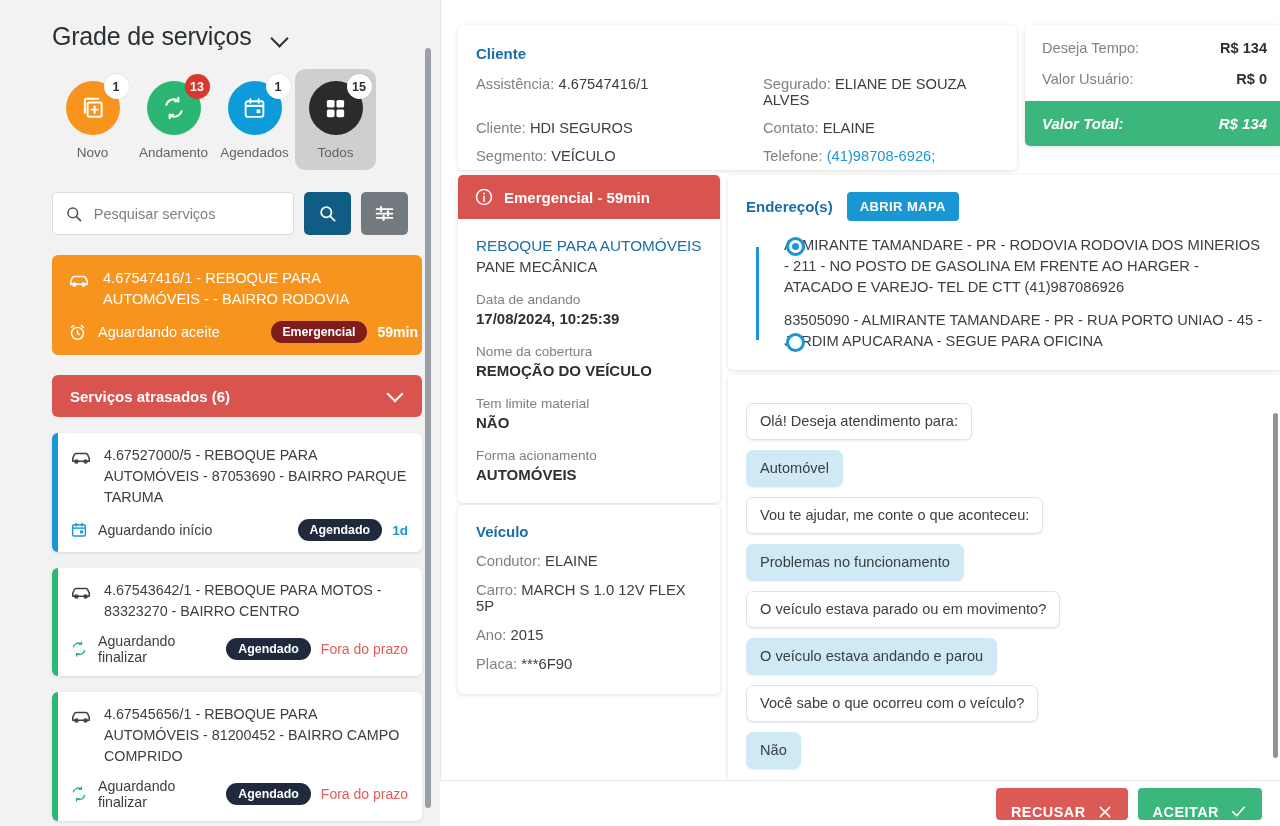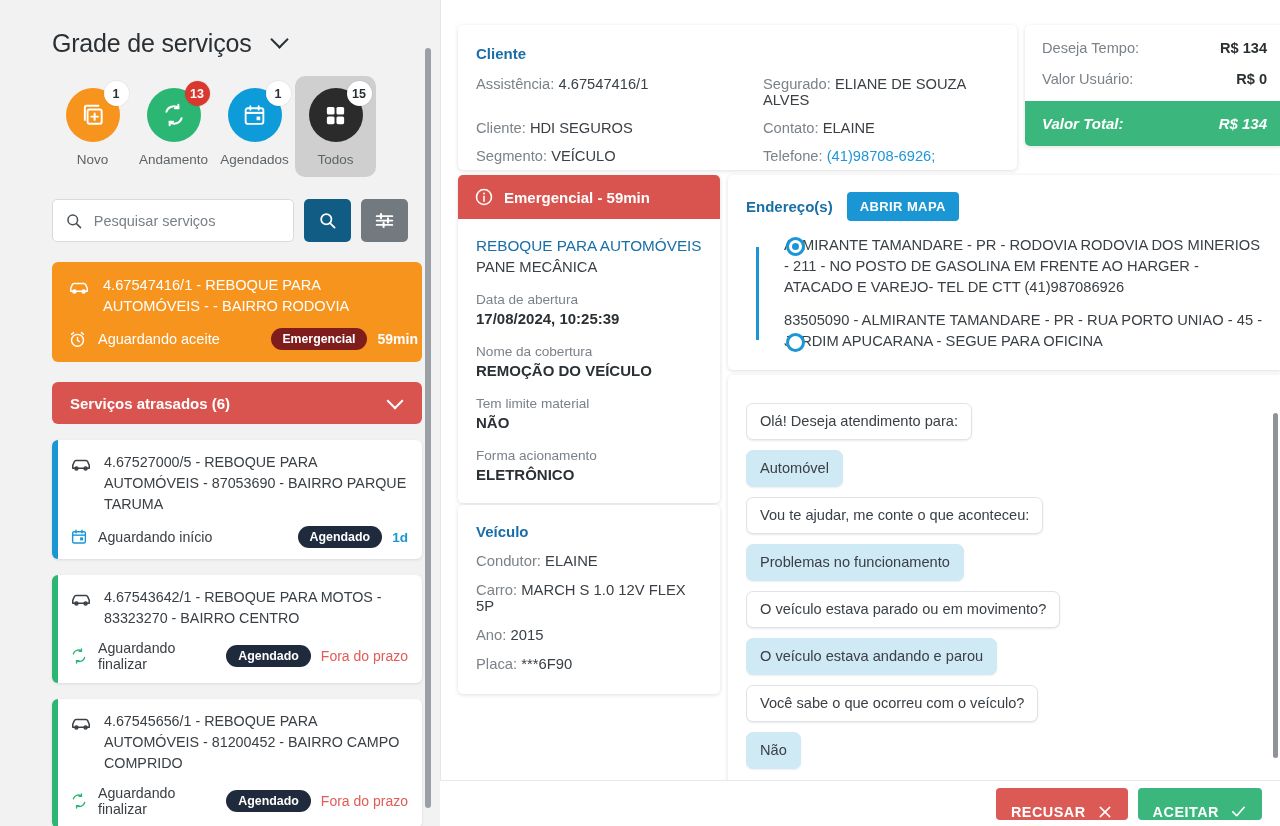--- a/index.html
+++ b/index.html
@@ -24,22 +24,22 @@
     position: relative;
     flex: 0 0 440px;
     overflow: hidden;
   }
   .sidebar-inner {
     width: 440px;
     padding: 0;
     position: relative;
   }
   .sb-title-row {
-    display: flex; align-items: flex-start; gap: 20px;
-    padding: 29px 0 0 52px;
+    display: flex; align-items: center; gap: 20px;
+    padding: 22px 0 0 52px;
   }
   .sb-title {
     font-size: 25px; color: #2b3034; font-weight: 400;
     letter-spacing: -0.2px;
   }
   .chev {
     width: 18px; height: 18px; position: relative; top: 2px;
     display: inline-block;
   }
   .chev::after {
@@ -557,34 +557,34 @@
             <path d="M12 11v6" stroke-linecap="round"></path>
             <circle cx="12" cy="7.7" r="1.15" fill="#fff" stroke="none"></circle>
           </svg>
           <span>Emergencial - 59min</span>
         </div>
         <div class="detail-body">
           <div class="dt-main">REBOQUE PARA AUTOMÓVEIS</div>
           <div class="dt-sub">PANE MECÂNICA</div>
 
           <div class="dt-block">
-            <div class="dt-lbl">Data de abertura</div>
+            <div class="dt-lbl">Data de andando</div>
             <div class="dt-val">17/08/2024, 10:25:39</div>
           </div>
           <div class="dt-block">
             <div class="dt-lbl">Nome da cobertura</div>
             <div class="dt-val">REMOÇÃO DO VEÍCULO</div>
           </div>
           <div class="dt-block">
             <div class="dt-lbl">Tem limite material</div>
             <div class="dt-val">NÃO</div>
           </div>
           <div class="dt-block">
             <div class="dt-lbl">Forma acionamento</div>
-            <div class="dt-val">ELETRÔNICO</div>
+            <div class="dt-val">AUTOMÓVEIS</div>
           </div>
         </div>
       </div>
 
       <div class="card veh-card">
         <div class="sec-title">Veículo</div>
         <div class="veh-row">
           <span class="lbl">Condutor:</span>
           <span>ELAINE</span>
         </div>

